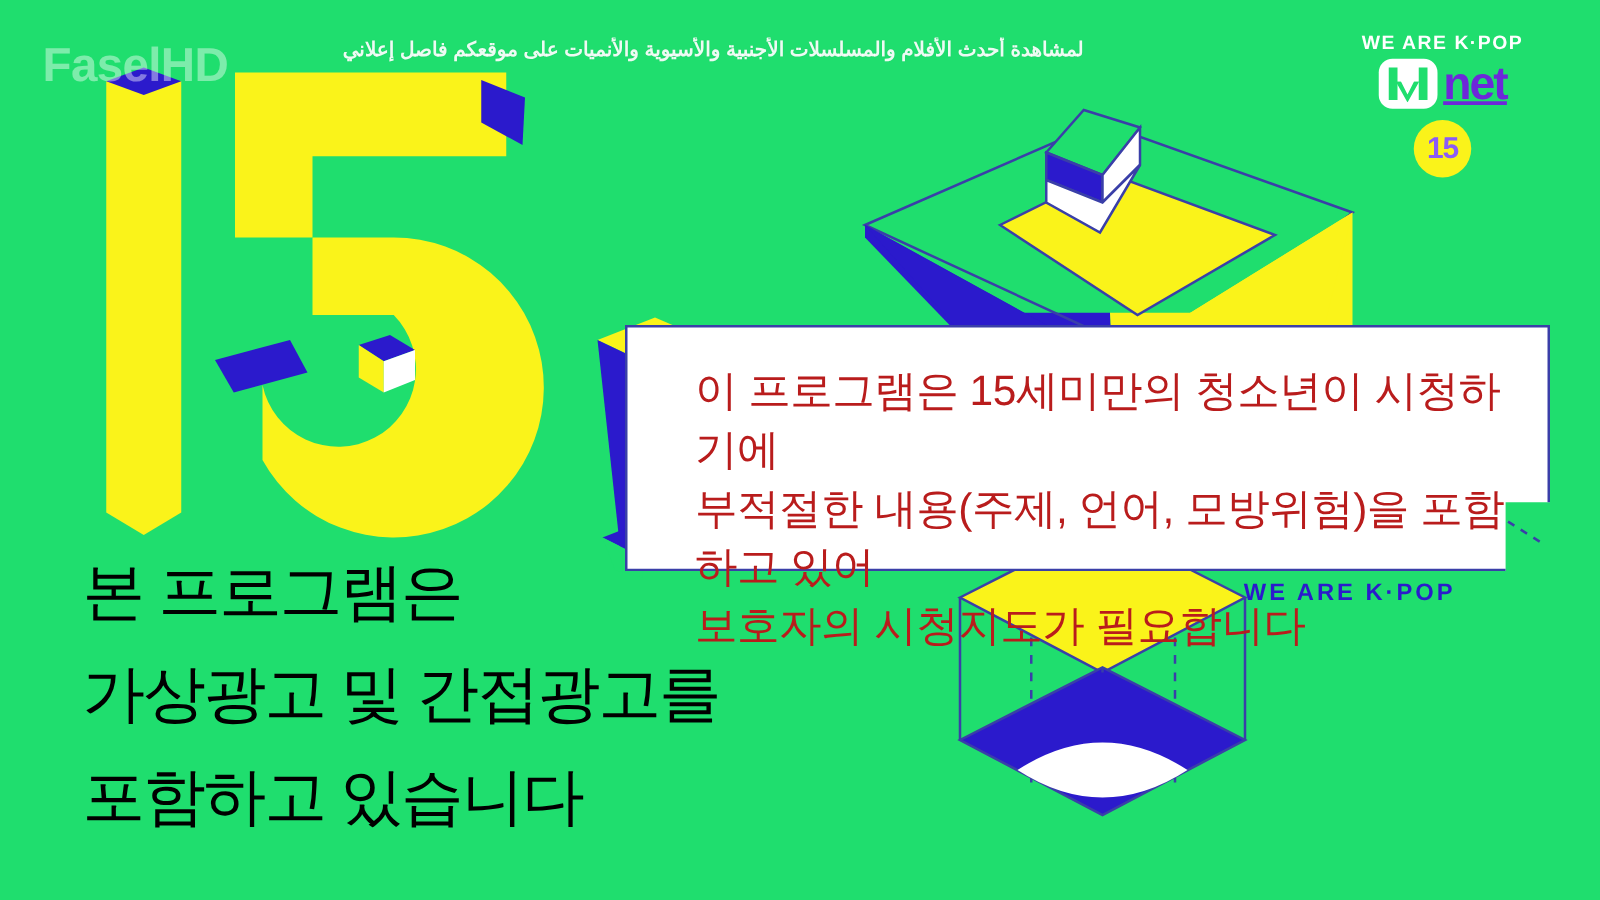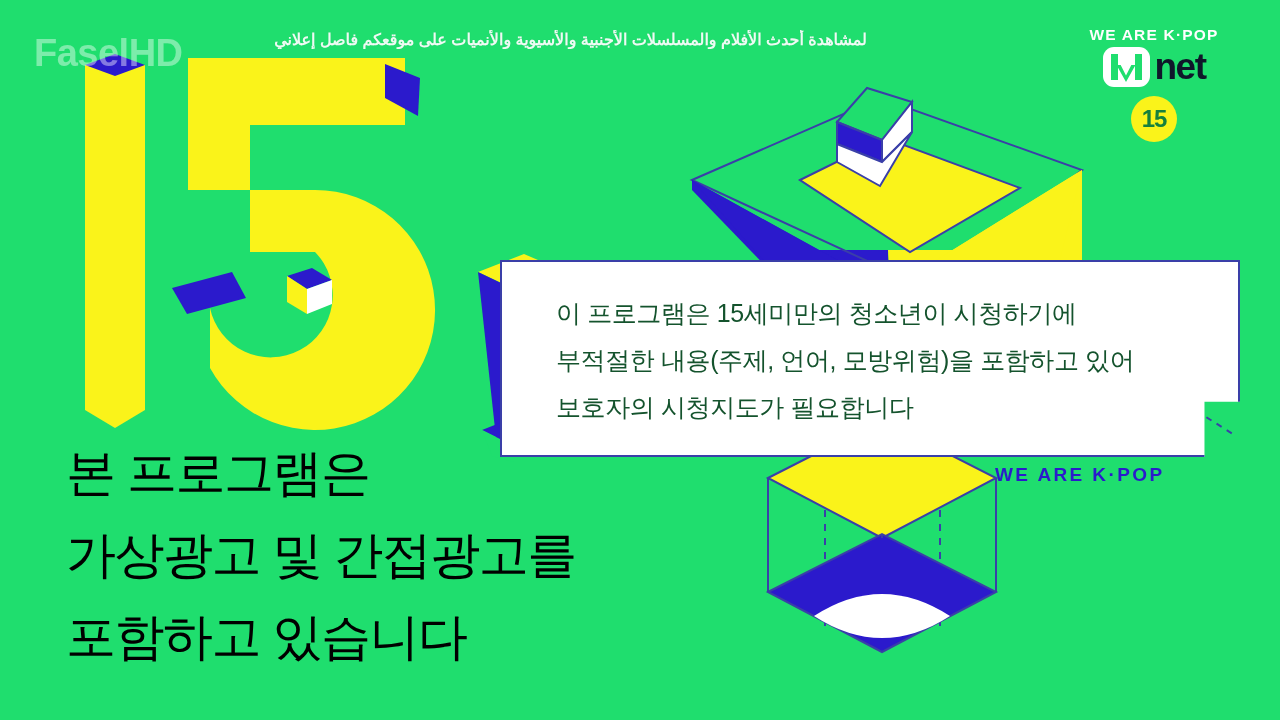--- a/index.html
+++ b/index.html
@@ -94,31 +94,32 @@
     content: "";
     position: absolute;
     left: 14px; top: 18px;
     width: 19px; height: 17px;
     background: #1FDE6E;
     clip-path: polygon(0 0, 50% 100%, 100% 0, 78% 0, 50% 62%, 22% 0);
   }
   #brand-net {
     font-size: 37px;
     font-weight: bold;
-    color: #0f172a;
+    color: #6d28d9;
     letter-spacing: -1.5px;
     line-height: 38px;
+    text-decoration: underline;
   }
   #age-badge {
     margin: 9px auto 0 auto;
     width: 46px;
     height: 46px;
     border-radius: 50%;
     background: #FAF31A;
-    color: #15803d;
+    color: #8b5cf6;
     font-size: 24px;
     font-weight: bold;
     line-height: 46px;
     letter-spacing: -1px;
     text-align: center;
   }
 
   
   #big-fifteen {
     position: absolute;
@@ -152,22 +153,22 @@
     background: #FFFFFF;
     border: 2px solid #3A3FA8;
     box-sizing: border-box;
     clip-path: polygon(0 0, 100% 0, 100% 72%, 95.2% 72%, 95.2% 100%, 0 100%);
   }
   #bubble-text {
     position: absolute;
     left: 86px;
     top: 40px;
     width: 660px;
-    color: #14532d;
-    font-size: 25px;
+    color: #b91c1c;
+    font-size: 34px;
     line-height: 47px;
     letter-spacing: -0.4px;
     white-space: pre-line;
     z-index: 14;
   }
   #bubble-deco { position: absolute; left: 0; top: 0; width: 770px; height: 215px; }
 
   
   #kpop-mark {
     position: absolute;

